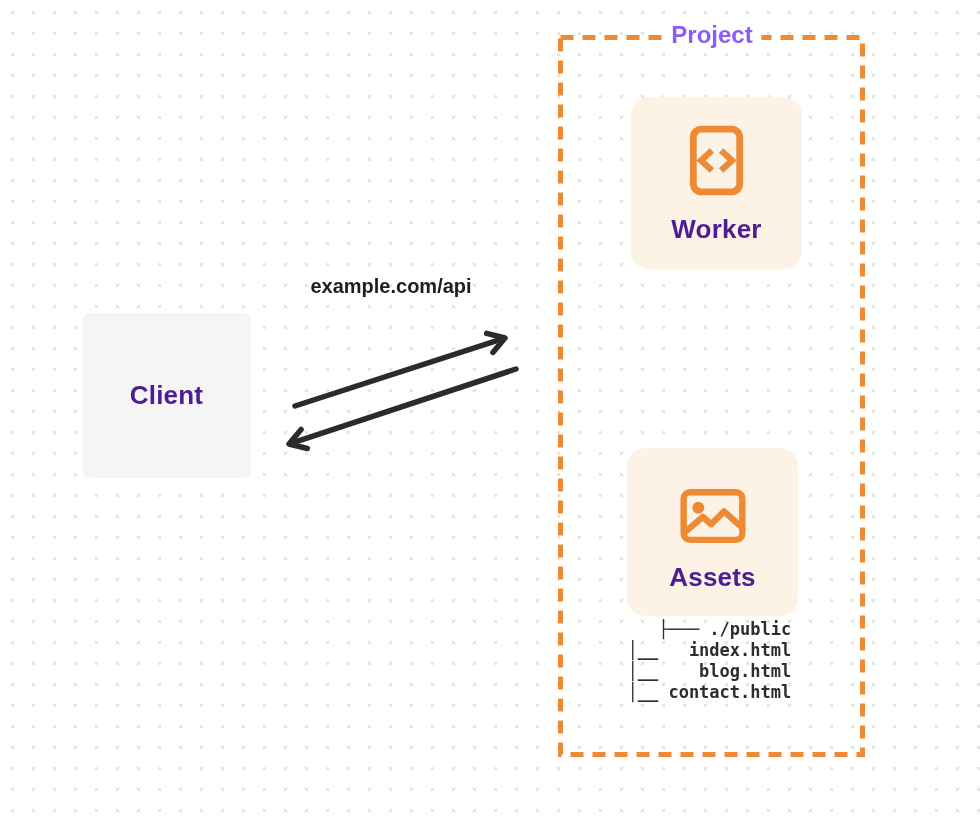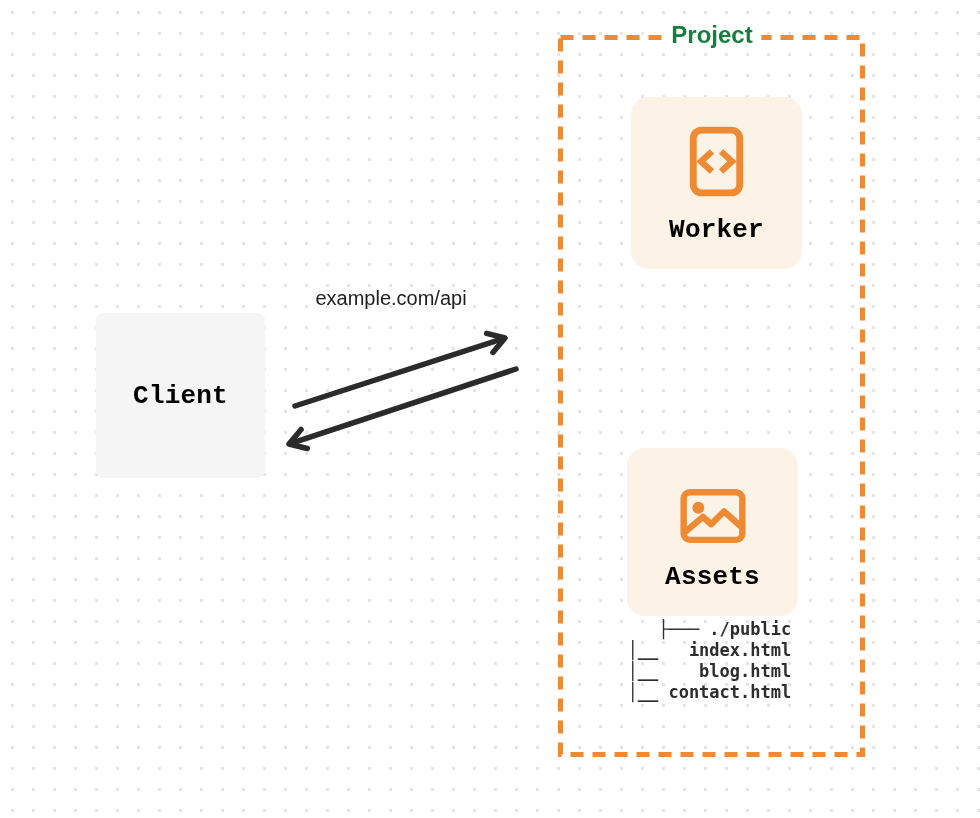--- a/index.html
+++ b/index.html
@@ -33,53 +33,52 @@
     gap: 18px;
     border-radius: 18px;
     box-sizing: border-box;
   }
   .card-orange {
     background: #fcf2e6;
   }
   .card-label {
     font-size: 26px;
     font-weight: 700;
-    color: #000000;
+    color: #4c1d95;
     letter-spacing: 0.2px;
     white-space: nowrap;
-    font-family: Liberation Mono, monospace;
   }
   #worker-card { left: 631px; top: 97px;  width: 171px; height: 172px; padding-top: 4px; }
   #assets-card { left: 627px; top: 448px; width: 171px; height: 168px; padding-top: 16px; }
   #client-card {
-    left: 96px; top: 313px; width: 169px; height: 165px;
+    left: 82px; top: 313px; width: 169px; height: 165px;
     background: #f5f5f6;
     border-radius: 8px;
     gap: 0;
   }
   .project-label {
     position: absolute;
     left: 712px;
     top: 19px;
     transform: translateX(-50%);
     background: #ffffff;
     padding: 0 9px;
     font-size: 24px;
     line-height: 32px;
     font-weight: 700;
-    color: #15803d;
+    color: #8b5cf6;
     white-space: nowrap;
   }
   .request-label {
     position: absolute;
     left: 391px;
-    top: 287px;
+    top: 275px;
     transform: translateX(-50%);
     font-size: 20px;
-    font-weight: 400;
+    font-weight: 700;
     color: #1e1e1e;
     white-space: nowrap;
   }
   .file-tree {
     position: absolute;
     left: 607px;
     top: 619px;
     font-family: "DejaVu Sans Mono", monospace;
     font-size: 17px;
     font-weight: 600;

